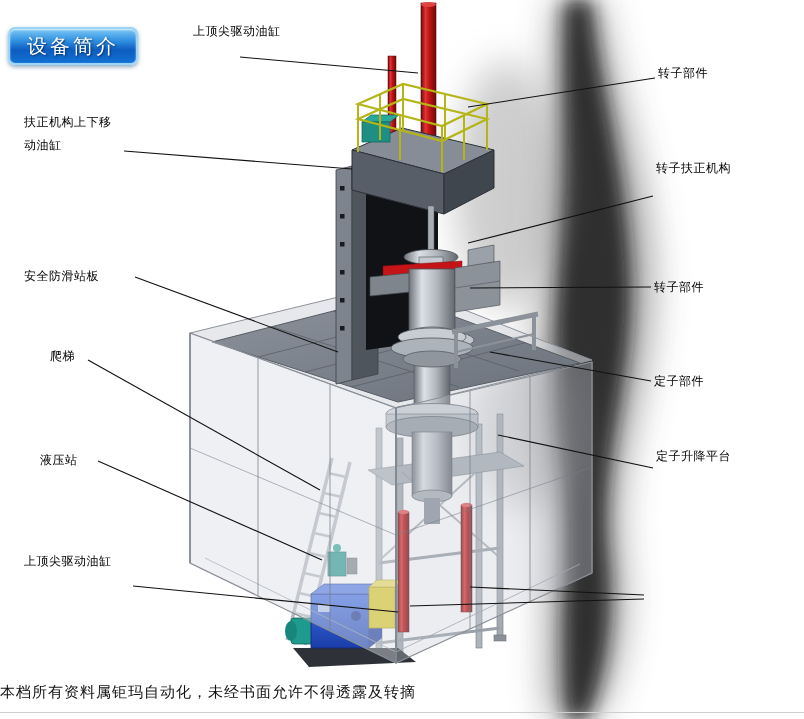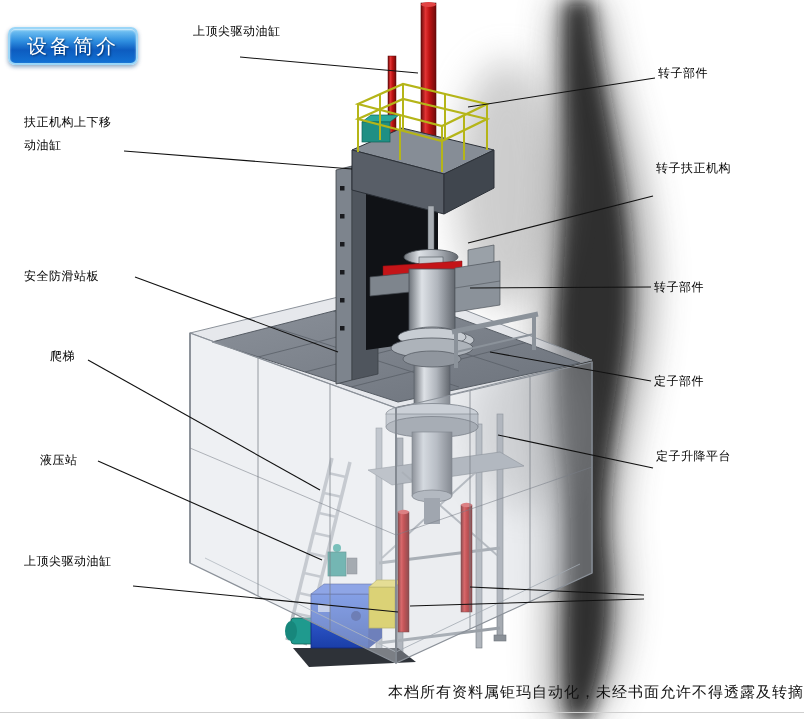--- a/index.html
+++ b/index.html
@@ -21,21 +21,21 @@
     border:2px solid #9bd6f7;
     box-shadow:0 2px 4px rgba(0,60,120,.45), inset 0 1px 2px rgba(255,255,255,.75);
     display:flex; align-items:center; justify-content:center;
   }
   .badge span {
     color:#fff; font-size:20px; font-weight:normal; letter-spacing:3px;
     text-shadow:1px 1px 2px rgba(0,40,90,.85);
     text-align:right;
   }
   .footer {
-    position:absolute; left:0; top:683px; width:804px; text-align:right;
+    position:absolute; left:0; top:683px; width:804px; text-align:left;
     font-size:15px; color:#111; letter-spacing:1px;
   }
   .bottom-rule { position:absolute; left:0; top:712px; width:804px; height:1px; background:#cfcfcf; }
   .rail { stroke:var(--railing_yellow,#b5b518); fill:none; }
   .leader { stroke:#111; stroke-width:1.1; }
 </style>
 </head>
 <body>
 
 <div class="stage">

